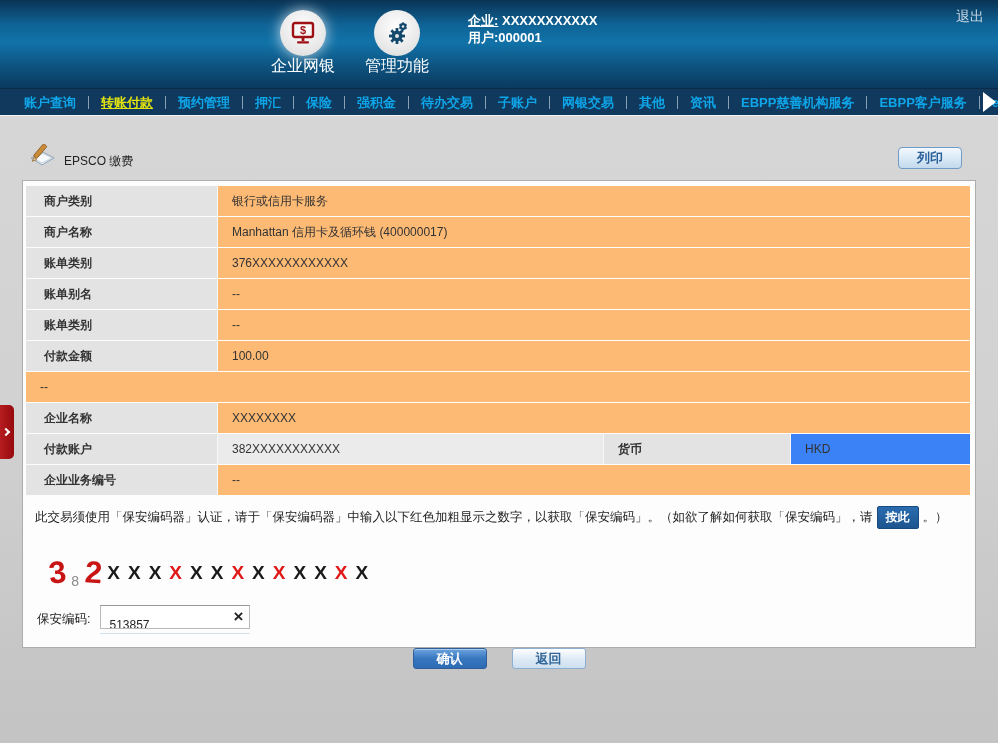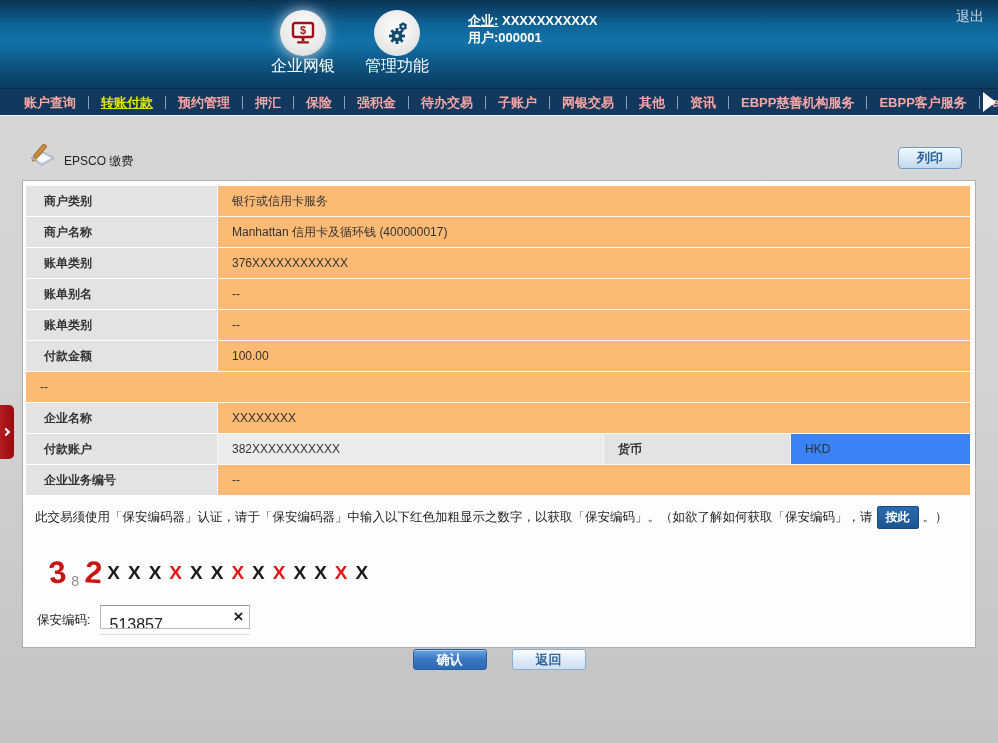--- a/index.html
+++ b/index.html
@@ -17,21 +17,21 @@
     display:flex; align-items:center; justify-content:center; }
   .glow { box-shadow:0 0 14px rgba(255,255,255,.75); }
   .hicon-label { display:block; color:#fff; font-size:16px; }
   .user-block { position:absolute; left:468px; top:12px; color:#fff; font-size:13px; font-weight:bold; line-height:17px; }
   .user-block .comp { text-decoration:underline; }
   .logout { position:absolute; right:14px; top:8px; color:#ccd9e2; font-size:14px; cursor:pointer; text-decoration:none; }
 
   
   .nav { position:absolute; left:0; top:88px; width:998px; height:27px; background:#10395d;
     border-top:1px solid #0a2c49; display:flex; align-items:center; padding-left:12px; overflow:hidden; }
-  .nav-item { padding:0 12px; color:#fca5a5; font-size:13px; font-weight:bold; line-height:13px;
+  .nav-item { padding:0 12px; color:#0ea5e9; font-size:13px; font-weight:bold; line-height:13px;
     border-right:1px solid #87a0b5; cursor:pointer; white-space:nowrap; }
   .nav-item.active { color:#e3e410; text-decoration:underline; }
   .nav-item:last-of-type { border-right:none; }
   .nav-arrow { position:absolute; right:2px; top:3px; width:0; height:0; cursor:pointer;
     border-top:10px solid transparent; border-bottom:10px solid transparent; border-left:13px solid #ffffff; }
 
   
   .titlebar { position:absolute; left:0; top:115px; width:998px; height:65px; border-top:1px solid #f2f2f2; }
   .title-icon { position:absolute; left:28px; top:28px; }
   .page-title { position:absolute; left:64px; top:37px; font-size:12px; color:#222; font-weight:normal; }
@@ -60,21 +60,21 @@
   .ch { display:inline-block; font-weight:bold; margin-right:8px; }
   .d-red-big { font-size:31px; color:#c81414; transform:rotate(-6deg); margin-right:5px; }
   .d-red-big.r2 { transform:rotate(4deg); margin-left:4px; }
   .d-gray-small { font-size:14px; color:#8a8a8a; position:relative; top:8px; margin-right:2px; font-weight:normal; }
   .d-dark { font-size:19px; color:#1a1a1a; }
   .d-red  { font-size:19px; color:#e01818; }
   .code-row { margin:10px 0 0 2px; display:flex; align-items:center; }
   .code-label { font-size:12.5px; color:#222; margin-right:10px; }
   .input-wrap { position:relative; width:150px; border-bottom:1px solid #cfe0ee; }
   .code-input { width:150px; height:24px; border:1px solid #b9b9b9; border-top-color:#999;
-    font-size:16px; color:#222; padding:16px 24px 0 8px; font-family:"Liberation Sans",sans-serif; }
+    font-size:12px; color:#222; padding:16px 24px 0 8px; font-family:"Liberation Sans",sans-serif; }
   .clear-x { position:absolute; right:7px; top:2px; font-size:17px; font-weight:bold; color:#222; cursor:pointer; line-height:20px; }
   .btn-row { margin-top:14px; display:flex; justify-content:center; gap:25px; }
   .btn-primary { width:74px; height:21px; background:linear-gradient(180deg,#6ba3dd 0%,#3877c0 50%,#2d6cb5 100%);
     border:1px solid #2f5f9b; border-radius:3px; color:#fff; font-size:13px; font-weight:bold; cursor:pointer;
     box-shadow:inset 0 1px 0 rgba(255,255,255,.45); }
   .btn-secondary { width:74px; height:21px; background:linear-gradient(180deg,#fdfeff 0%,#dfebf6 50%,#cddfef 100%);
     border:1px solid #8cb0d3; border-radius:3px; color:#336699; font-size:13px; font-weight:bold; cursor:pointer; }
 
   
   .side-tab { position:absolute; left:0; top:405px; width:14px; height:54px;

